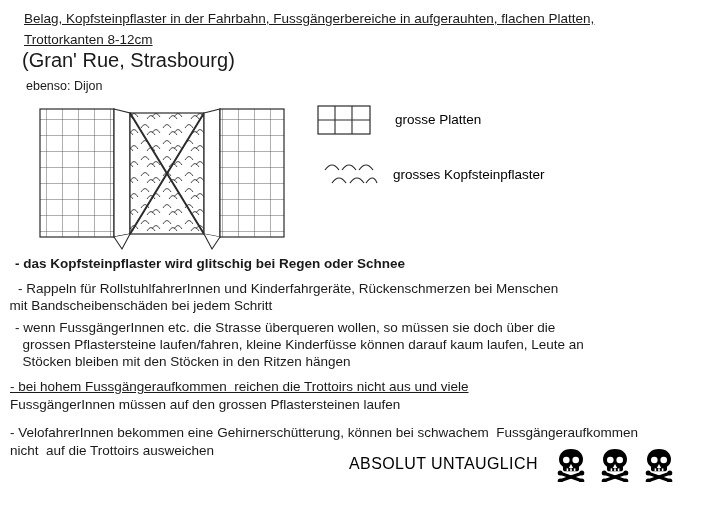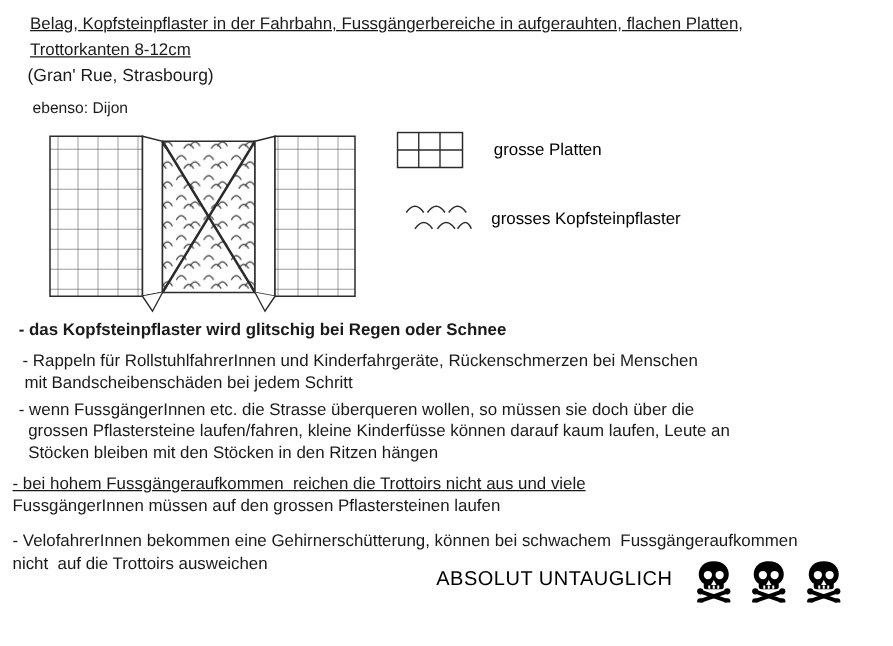--- a/index.html
+++ b/index.html
@@ -60,21 +60,21 @@
     height: 34px;
   }
 </style>
 </head>
 <body>
 
 <div id="page">
 
   <div class="txt title-line underline" style="left:24px; top:10px;">Belag, Kopfsteinpflaster in der Fahrbahn, Fussgängerbereiche in aufgerauhten, flachen Platten,</div>
   <div class="txt title-line underline" style="left:24px; top:31px;">Trottorkanten 8-12cm</div>
-  <div class="txt" style="left:22px; top:52px; font-size:14px;">(Gran' Rue, Strasbourg)</div>
+  <div class="txt" style="left:22px; top:52px; font-size:20px;">(Gran' Rue, Strasbourg)</div>
   <div class="txt" style="left:26px; top:78px; font-size:12.5px;">ebenso: Dijon</div>
 
   <svg class="diagram" width="300" height="160" style="left:30px; top:103px;">
     <defs>
       <pattern id="tiles" width="16" height="16" patternUnits="userSpaceOnUse">
         <rect width="16" height="16" fill="#ffffff"></rect>
         <path d="M0 0 H16 M0 0 V16" stroke="#3a3a3a" stroke-width="0.8" fill="none"></path>
       </pattern>
       <pattern id="cobbles" width="22" height="16" patternUnits="userSpaceOnUse">
         <rect width="22" height="16" fill="#ffffff"></rect>
@@ -126,21 +126,21 @@
       <path d="M10 26 q7 -10 14 0"></path>
       <path d="M28 26 q7 -10 14 0"></path>
       <path d="M44 26 q7 -10 11 0"></path>
     </g>
   </svg>
   <div class="legend-label" style="left:377px; top:167px;">grosses Kopfsteinpflaster</div>
 
   <div class="txt" style="left:15px; top:255px;font-weight:bold;">- das Kopfsteinpflaster wird glitschig bei Regen oder Schnee</div>
 
   <div class="txt" style="left:18px; top:280px;">- Rappeln für RollstuhlfahrerInnen und Kinderfahrgeräte, Rückenschmerzen bei Menschen</div>
-  <div class="txt" style="left:12px; top:297px;">  mit Bandscheibenschäden bei jedem Schritt</div>
+  <div class="txt" style="left:2px; top:297px;">  mit Bandscheibenschäden bei jedem Schritt</div>
 
   <div class="txt" style="left:15px; top:319px;">- wenn FussgängerInnen etc. die Strasse überqueren wollen, so müssen sie doch über die</div>
   <div class="txt" style="left:15px; top:336px;">  grossen Pflastersteine laufen/fahren, kleine Kinderfüsse können darauf kaum laufen, Leute an</div>
   <div class="txt" style="left:15px; top:353px;">  Stöcken bleiben mit den Stöcken in den Ritzen hängen</div>
 
   <div class="txt" style="left:10px; top:378px;text-decoration:underline;">- bei hohem Fussgängeraufkommen  reichen die Trottoirs nicht aus und viele</div>
   <div class="txt" style="left:10px; top:396px;">FussgängerInnen müssen auf den grossen Pflastersteinen laufen</div>
 
   <div class="txt" style="left:10px; top:424px;">- VelofahrerInnen bekommen eine Gehirnerschütterung, können bei schwachem  Fussgängeraufkommen</div>
   <div class="txt" style="left:10px; top:442px;">nicht  auf die Trottoirs ausweichen</div>

